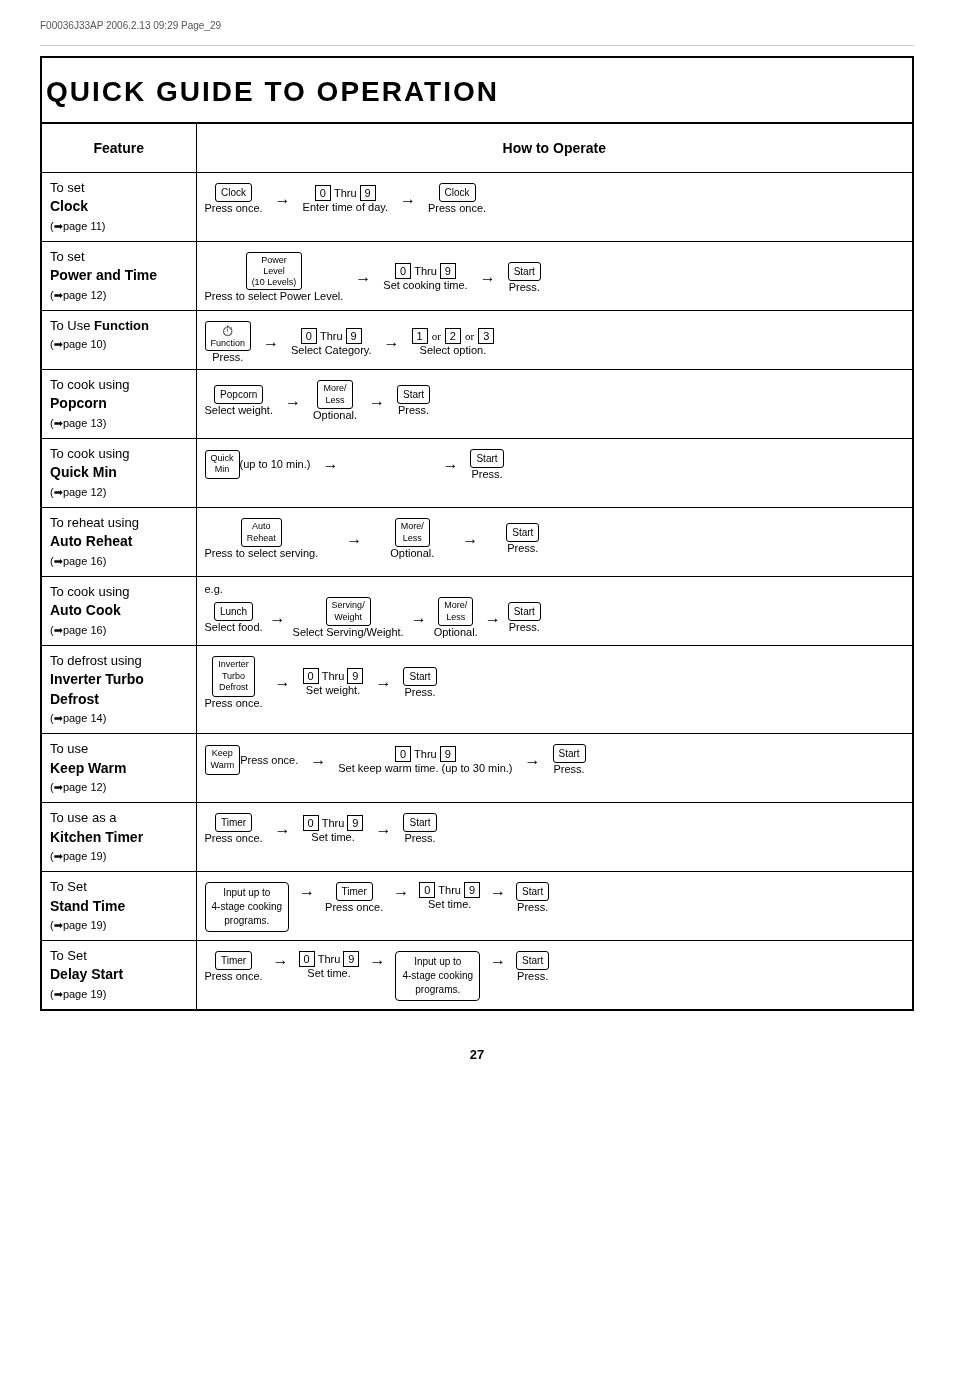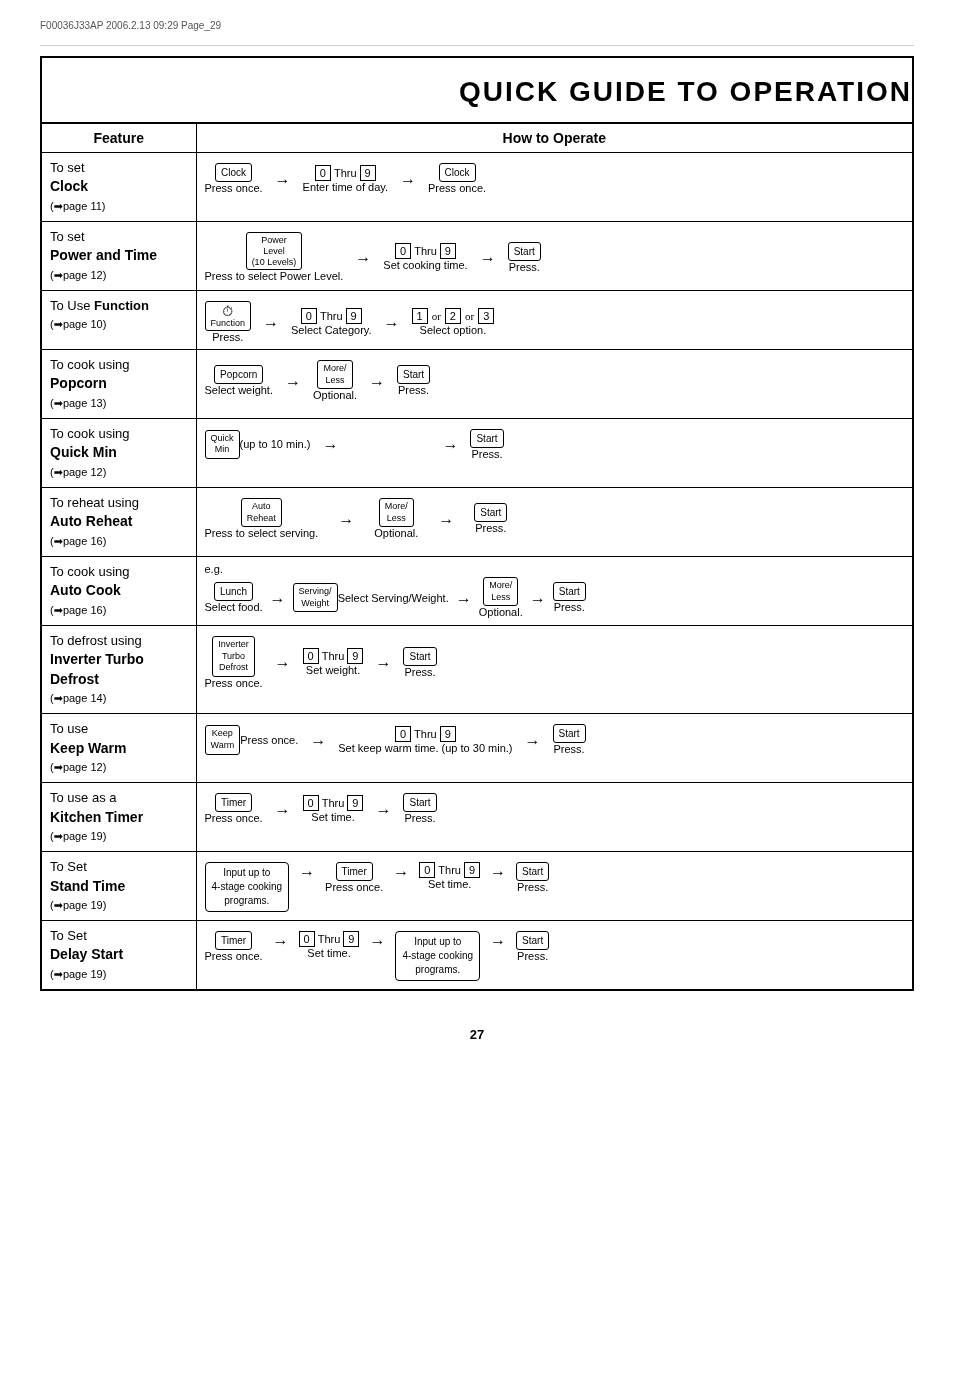--- a/index.html
+++ b/index.html
@@ -13,37 +13,37 @@
       padding: 20px 40px;
     }
     .page-header {
       font-size: 10px;
       color: #555;
       margin-bottom: 10px;
       padding-bottom: 14px;
       border-bottom: 1px solid #ccc;
     }
     .main-title {
-      text-align: right;
+      text-align: left;
       font-size: 28px;
       font-weight: bold;
       letter-spacing: 2px;
       padding: 18px 0 14px 4px;
       border: 2px solid #000;
       border-bottom: none;
       margin-top: 10px;
     }
     .guide-table {
       width: 100%;
       border-collapse: collapse;
       border: 2px solid #000;
     }
     .guide-table th {
       border: 1px solid #000;
-      padding: 6px 10px;
+      padding: 16px 10px;
       font-weight: bold;
       font-size: 14px;
       background: #fff;
       text-align: center;
     }
     .guide-table th.feature-col {
       width: 155px;
       text-align: center;
     }
     .guide-table th.how-col {
@@ -310,21 +310,21 @@
       </td>
     </tr>
 
     <tr>
       <td class="feature-cell">
         <span>To reheat using</span><br>
         <span class="main-feature">Auto Reheat</span><br>
         <span class="page-ref">(➡page 16)</span>
       </td>
       <td class="how-cell">
-        <div style="display:flex; align-items:center; gap:16px; margin-top:4px; flex-wrap:wrap;">
+        <div style="display:flex; align-items:center; gap:24px; margin-top:4px; flex-wrap:wrap;">
           <div style="display:flex;flex-direction:column;align-items:center;">
             <span class="key small">Auto<br>Reheat</span>
             <span class="how-desc">Press to select serving.</span>
           </div>
           <span class="arrow">→</span>
           <div style="display:flex;flex-direction:column;align-items:center;">
             <span class="key small">More/<br>Less</span>
             <span class="how-desc">Optional.</span>
           </div>
           <span class="arrow">→</span>
@@ -343,21 +343,21 @@
         <span class="page-ref">(➡page 16)</span>
       </td>
       <td class="how-cell">
         <div class="eg-text">e.g.</div>
         <div style="display:flex; align-items:center; gap:3px; flex-wrap:wrap;">
           <div style="display:flex;flex-direction:column;align-items:center;">
             <span class="key">Lunch</span>
             <span class="how-desc">Select food.</span>
           </div>
           <span class="arrow">→</span>
-          <div style="display:flex;flex-direction:row;align-items:center;">
+          <div style="display:flex;flex-direction:column;align-items:center;">
             <span class="key small">Serving/<br>Weight</span>
             <span class="how-desc">Select Serving/Weight.</span>
           </div>
           <span class="arrow">→</span>
           <div style="display:flex;flex-direction:column;align-items:center;">
             <span class="key small">More/<br>Less</span>
             <span class="how-desc">Optional.</span>
           </div>
           <span class="arrow">→</span>
           <div style="display:flex;flex-direction:column;align-items:center;">

